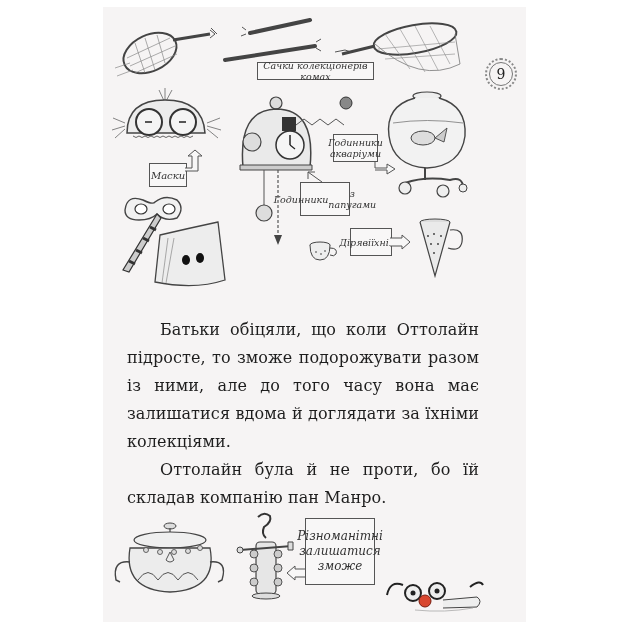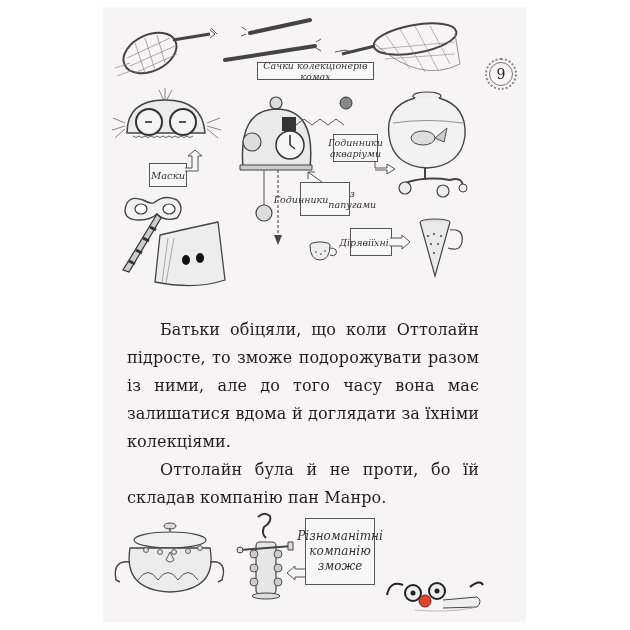--- a/index.html
+++ b/index.html
@@ -236,21 +236,21 @@
   <line x1="4" y1="38" x2="56" y2="34" stroke="#444" stroke-width="2"></line>
   <circle cx="4" cy="38" r="3" fill="#ddd" stroke="#444" stroke-width="1"></circle>
   <rect x="52" y="30" width="5" height="8" fill="#ddd" stroke="#444" stroke-width="1"></rect>
   <ellipse cx="30" cy="84" rx="14" ry="3" fill="#ddd" stroke="#444" stroke-width="1"></ellipse>
 </svg>
 <svg style="left:285px;top:566px" width="22" height="14" viewBox="0 0 22 14">
   <path d="M22 3 h-12 v-3 l-8 7 l8 7 v-3 h12" fill="#f8f7f7" stroke="#555" stroke-width="1"></path>
 </svg>
 <div class="label" style="left:305px;top:518px;width:70px;height:67px;flex-direction:column;font-size:12px;line-height:15px;">
   <span>Різноманітні</span>
-  <span>компанію</span>
+  <span>залишатися</span>
   <span>зможе</span>
 </div>
 
 <svg style="left:385px;top:575px" width="100" height="40" viewBox="0 0 100 40">
   <path d="M2 20 Q5 5 18 10" fill="none" stroke="#222" stroke-width="2"></path>
   <path d="M85 12 Q95 4 98 10" fill="none" stroke="#222" stroke-width="2"></path>
   <circle cx="28" cy="18" r="8" fill="#eee" stroke="#222" stroke-width="2"></circle>
   <circle cx="52" cy="16" r="8" fill="#eee" stroke="#222" stroke-width="2"></circle>
   <circle cx="28" cy="18" r="2.5" fill="#222"></circle>
     <circle cx="52" cy="16" r="2.5" fill="#222"></circle>

